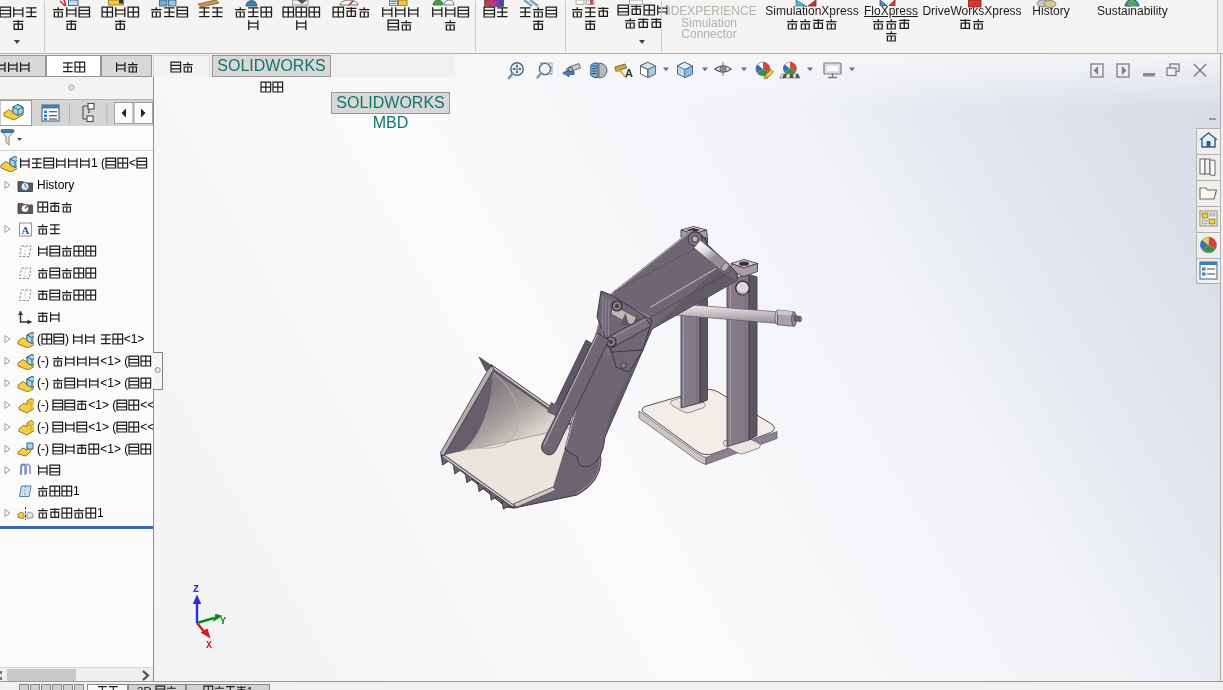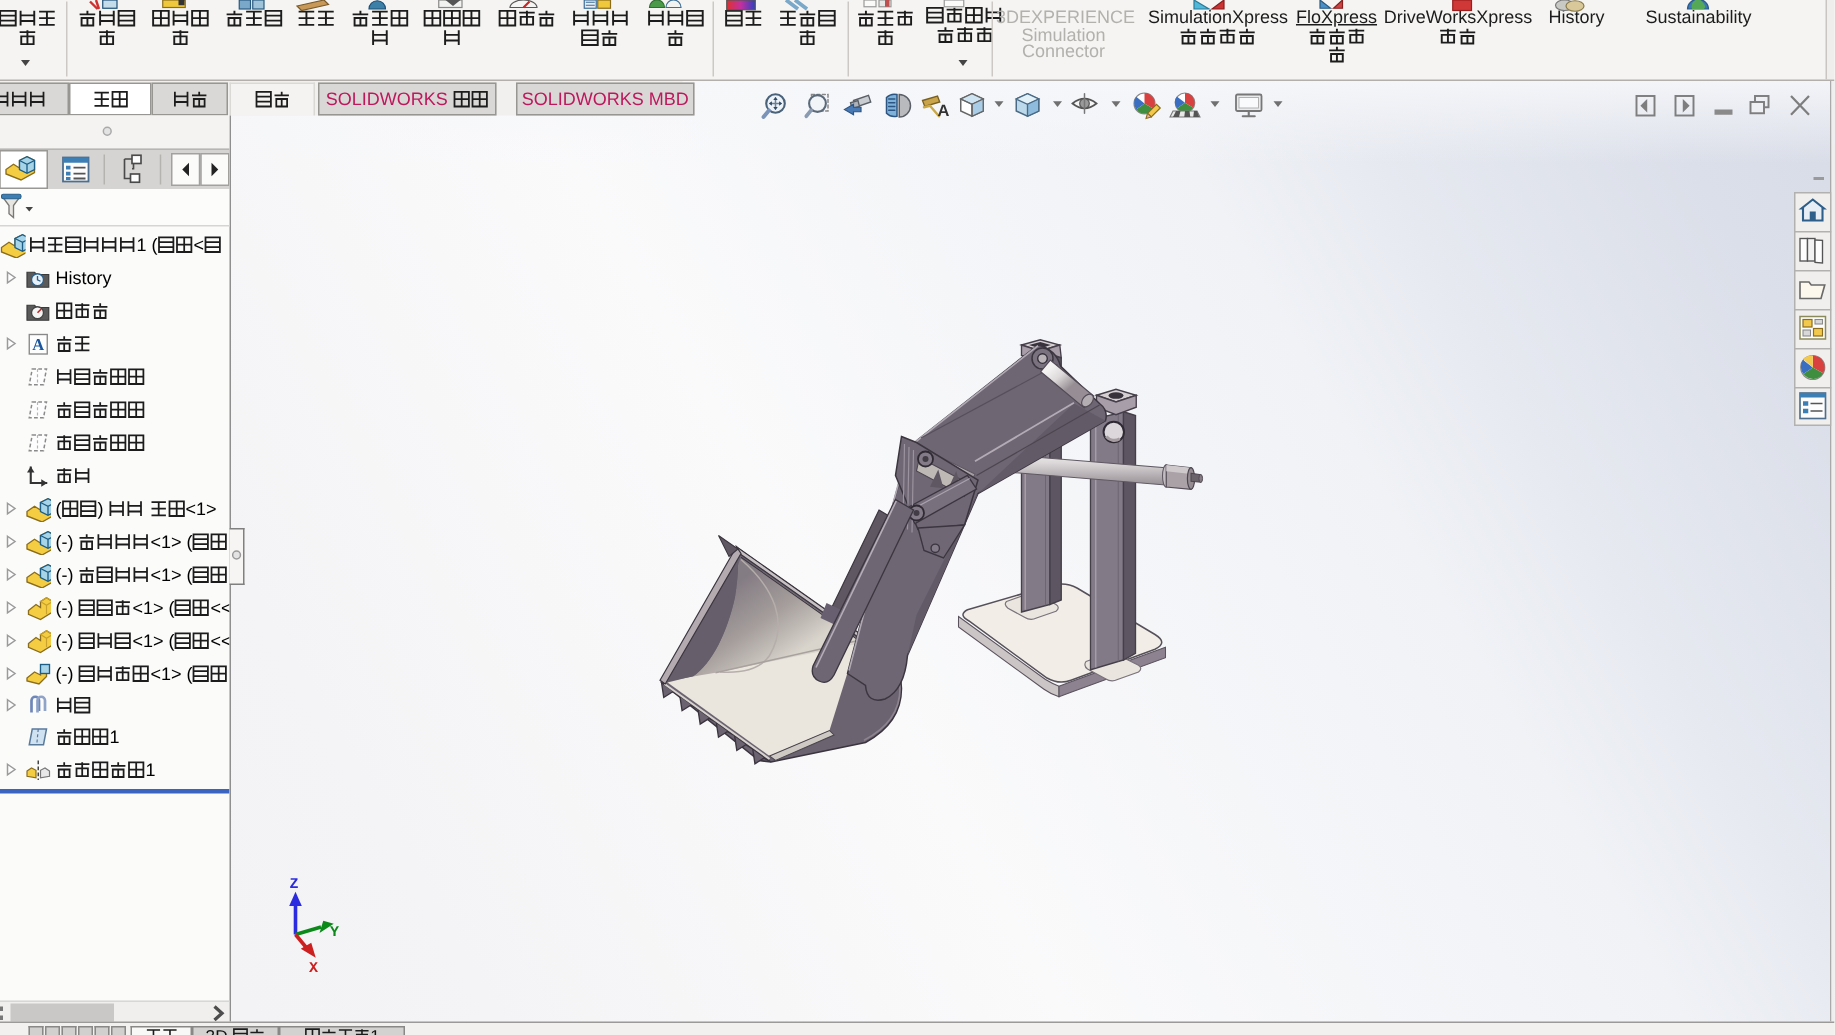--- a/index.html
+++ b/index.html
@@ -7,21 +7,21 @@
  font-family:"Liberation Sans",sans-serif;background:#f5f4f2;}
 #ribbon{position:absolute;left:0;top:0;width:1223px;height:53px;background:#f5f4f2;overflow:hidden;}
 #ribbon .it{position:absolute;top:6px;text-align:center;font-size:12px;line-height:11.5px;color:#1c1c1c;white-space:nowrap;}
 #ribbon .gray{color:#b3b1ae;}
 .vsep{position:absolute;top:1px;width:1px;height:50px;background:#ccc9c5;}
 .rarr{position:absolute;width:0;height:0;border-left:4px solid transparent;border-right:4px solid transparent;border-top:4px solid #444;}
 #ribbonline{position:absolute;left:0;top:53px;width:1223px;height:1px;background:#b2afac;}
 #viewport{position:absolute;left:0;top:54px;width:1223px;height:627px;
  background:linear-gradient(180deg, rgba(246,247,250,0.9) 0px, rgba(246,247,250,0) 55px), linear-gradient(60deg, #f2f2f4 0%, #f4f4f6 21%, #fafafb 45%, #f0f2f6 71%, #e6e9f0 79%, #dbdfe9 92%, #d8dce7 100%);}
 #tabstrip{position:absolute;left:0;top:54px;width:1223px;height:23px;}
-.cmtab{position:absolute;top:1px;height:20px;line-height:20px;text-align:center;font-size:12px;color:#be185d;
+.cmtab{position:absolute;top:1px;height:20px;line-height:20px;text-align:center;font-size:16px;color:#0f766e;
  background:#dad8d6;border:1px solid #989692;}
 .cmtab.white{background:#ffffff;}
 .cmtab.active{background:#f4f3f1;border:1px solid #dbd9d6;border-bottom:none;height:21px;}
 #leftpanel{position:absolute;left:0;top:77px;width:153px;height:607px;background:#fbfbfa;border-right:1.5px solid #8f8f8f;border-bottom:1px solid #8f8f8f;overflow:hidden;}
 #lp-top{position:absolute;left:0;top:0;width:153px;height:22px;background:#f4f3f1;}
 #lp-tabs{position:absolute;left:0;top:22px;width:153px;height:26px;background:#d6d4d2;border-top:1px solid #b7b5b2;border-bottom:1px solid #b7b5b2;}
 #lp-filter{position:absolute;left:0;top:49px;width:153px;height:24px;background:#fcfcfb;border-bottom:1px solid #d7d5d2;}
 .trow{position:absolute;left:0;width:153px;height:20px;font-size:12px;line-height:20px;color:#000;white-space:nowrap;overflow:hidden;}
 .trow .txt{position:absolute;top:0;}
 #bluebar{position:absolute;left:0;top:449px;width:153px;height:2.5px;background:#3b64c0;}
@@ -178,21 +178,21 @@
       </svg></div>
   <div class="cmtab" style="left:101px;width:49px;"><svg width="24.0" height="12" viewBox="0 0 24 12" preserveAspectRatio="none" style="vertical-align:-2px">
         <path d="M1.6,1.2 V11.0 M10.0,1.2 V11.0 M1.0,4.2 H10.6 M1.0,8.0 H10.6 M17.8,1.2 V3.5999999999999996 M13.0,3.5999999999999996 H22.6 M14.2,6.0 H21.400000000000002 V11.0 H14.2 Z M17.8,6.0 V11.0" fill="none" stroke="#1c1c1c" stroke-width="1.18"></path>
       </svg></div>
   <div class="cmtab active" style="left:153px;width:55px;"><svg width="24.0" height="12" viewBox="0 0 24 12" preserveAspectRatio="none" style="vertical-align:-2px">
         <path d="M1.0,1.2 H10.6 V11.0 H1.0 Z M1.0,4.4 H10.6 M1.0,7.8 H10.6 M17.8,1.2 V3.5999999999999996 M13.0,3.5999999999999996 H22.6 M14.2,6.0 H21.400000000000002 V11.0 H14.2 Z M17.8,6.0 V11.0" fill="none" stroke="#1c1c1c" stroke-width="1.18"></path>
       </svg></div>
   <div class="cmtab" style="left:212px;width:117px;">SOLIDWORKS <svg width="24.0" height="12" viewBox="0 0 24 12" preserveAspectRatio="none" style="vertical-align:-2px">
         <path d="M1.0,1.2 H10.6 V11.0 H1.0 Z M1.0,6.1 H10.6 M5.8,1.2 V11.0 M13.0,1.2 H22.6 V11.0 H13.0 Z M13.0,6.1 H22.6 M17.8,1.2 V11.0" fill="none" stroke="#1c1c1c" stroke-width="1.18"></path>
       </svg></div>
-  <div class="cmtab" style="left:344px;width:117px;">SOLIDWORKS MBD</div>
+  <div class="cmtab" style="left:331px;width:117px;margin-top:37px;">SOLIDWORKS MBD</div>
 </div>
 <svg id="hud" style="position:absolute;left:500px;top:58px;" width="380" height="26" viewBox="0 0 380 26">
 <g stroke-linecap="round">
 
  <g transform="translate(8,4)">
   <circle cx="9" cy="7" r="6.2" fill="#eef3f8" stroke="#4a637a" stroke-width="1.4"></circle>
   <path d="M9,3.4 l0,7.2 M5.4,7 l7.2,0" stroke="#6a8097" stroke-width="1"></path>
   <path d="M9,2.6 l-1.5,2 l3,0 Z M9,11.4 l-1.5,-2 l3,0 Z M4.6,7 l2,-1.5 l0,3 Z M13.4,7 l-2,-1.5 l0,3 Z" fill="#2e4a66"></path>
   <path d="M4.6,11.6 L1,16" stroke="#7a93b8" stroke-width="2.6"></path>
  </g>

